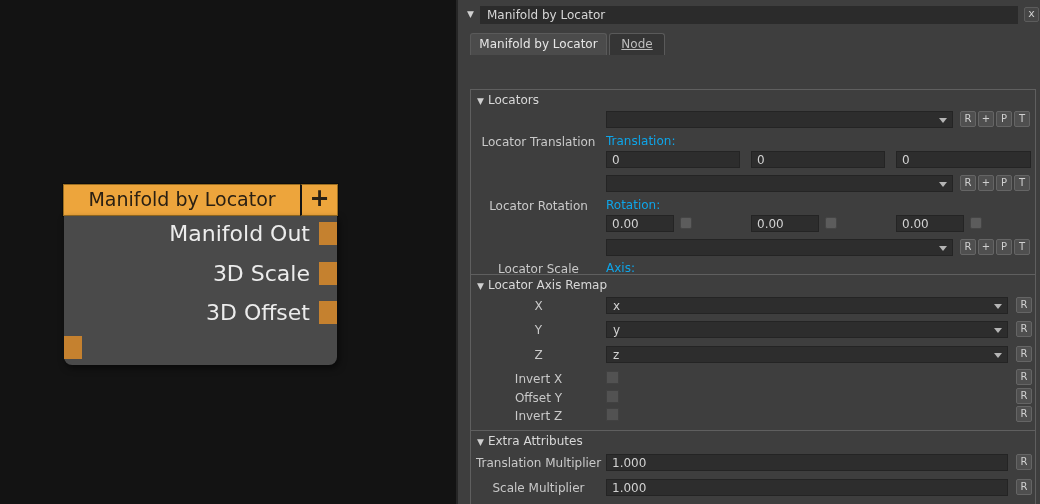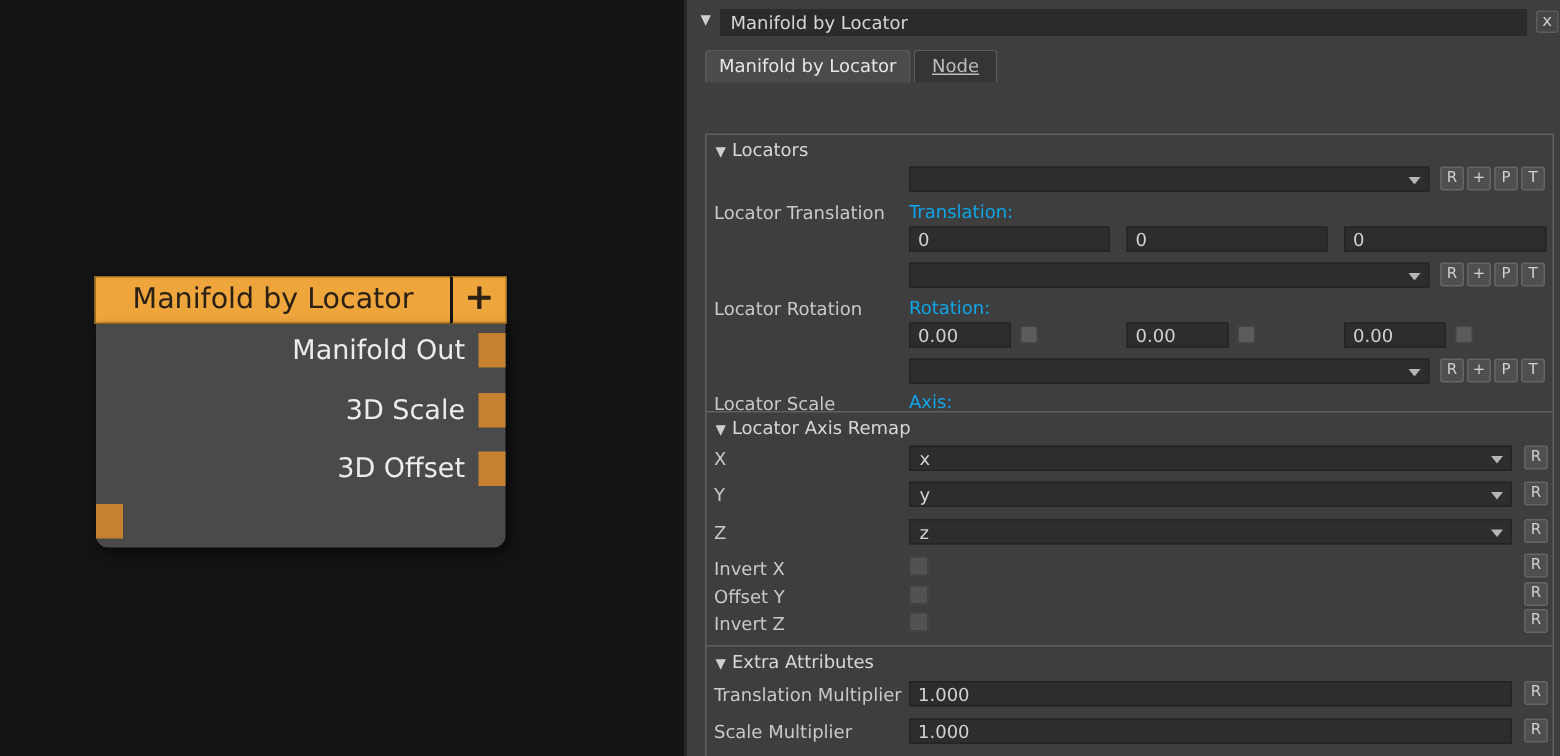--- a/index.html
+++ b/index.html
@@ -13,21 +13,21 @@
   .node-header { display:flex; height:32px; box-shadow:0 0 0 1px #0c0c0c; }
   .node-title { width:237px; background:#eda53c; border:1px solid #9a6e22; border-right:none;
                 color:#2a2013; font-size:19px; line-height:29px; text-align:center; }
   .node-plus  { width:38px; background:#eda53c; border:1px solid #9a6e22;
                 border-left:2px solid #141414; color:#2a2013; font-size:24px; font-weight:bold;
                 line-height:27px; text-align:center; }
   .node-body { position:relative; margin-left:1px; width:273px; height:149px; background:#4a4a4a;
                border-radius:0 0 8px 8px; box-shadow:2px 3px 7px rgba(0,0,0,.55); }
   .port { position:absolute; width:18px; height:23px; background:#c5812f; }
   .port.right { right:0; } .port.left { left:0; }
-  .port-label { position:absolute; color:#ececec; font-size:18px; line-height:23px; white-space:nowrap; }
+  .port-label { position:absolute; color:#ececec; font-size:22px; line-height:23px; white-space:nowrap; }
   .pr { right:27px; } .pl { left:27px; }
 
   
   .panel { position:absolute; left:456px; top:0; width:584px; height:504px; background:#3e3e3e;
            border-left:2px solid #262626; font-size:12px; color:#cccccc; }
   .hdr-tri { position:absolute; left:9px; top:9px; font-size:9px; color:#cfcfcf; }
   .titlebar { position:absolute; left:22px; top:6px; width:538px; height:18px; background:#2b2b2b;
               line-height:18px; padding-left:7px; color:#d6d6d6; }
   .closebtn { position:absolute; left:566px; top:7px; width:15px; height:15px; background:#464646;
               border:1px solid #5c5c5c; color:#cfcfcf; text-align:center; line-height:12px;
@@ -45,21 +45,21 @@
   .gtitle .tri { font-size:9px; margin-right:4px; color:#cfcfcf; }
 
   .dd { position:absolute; height:17px; background:#2d2d2d; border:1px solid #242424; }
   .ddval { position:absolute; left:6px; top:1px; line-height:15px; color:#d2d2d2; }
   .arrow { position:absolute; right:5px; top:6px; width:0; height:0;
            border-left:4px solid transparent; border-right:4px solid transparent;
            border-top:5px solid #b5b5b5; }
   .fld { position:absolute; height:17px; background:#2d2d2d; border:1px solid #242424;
          color:#d2d2d2; font-size:12px; font-family:"DejaVu Sans", sans-serif;
          padding:0 5px; outline:none; }
-  .lbl { position:absolute; left:5px; width:125px; text-align:left; color:#c9c9c9;
+  .lbl { position:absolute; left:5px; width:125px; text-align:center; color:#c9c9c9;
          line-height:14px; white-space:nowrap; }
   .sublbl { position:absolute; left:135px; color:#0ea5e9; line-height:14px; }
   .btnstrip { position:absolute; left:489px; display:flex; gap:2px; }
   .sqbtn { width:16px; height:16px; background:#4f4f4f; border:1px solid #656565; border-radius:2px;
            color:#d0d0d0; font-size:10px; line-height:13px; text-align:center; }
   .sqbtn.abs { position:absolute; }
   .knob { position:absolute; width:12px; height:12px; background:#5c5c5c; border:1px solid #454545;
           border-radius:2px; }
   .chk { position:absolute; width:13px; height:13px; background:#525252; border:1px solid #414141; }
 </style>

